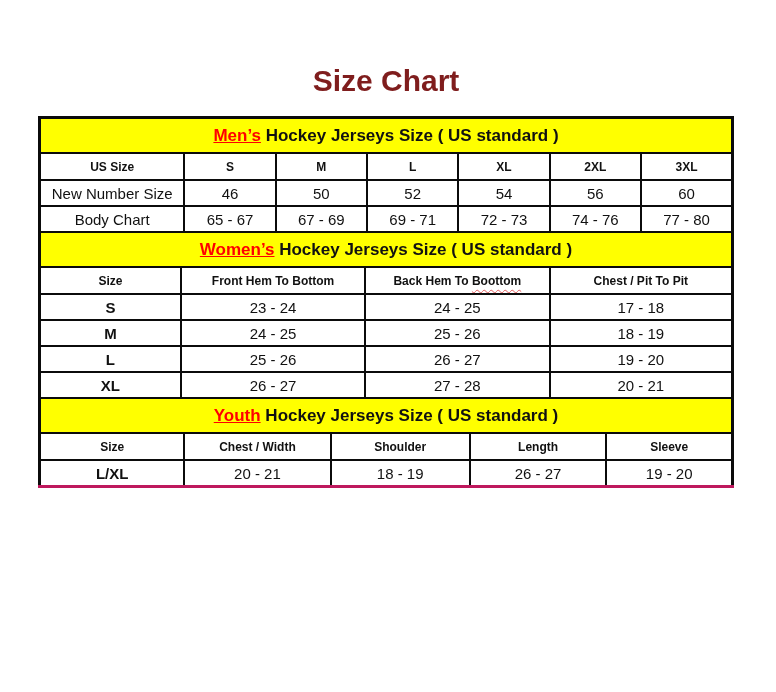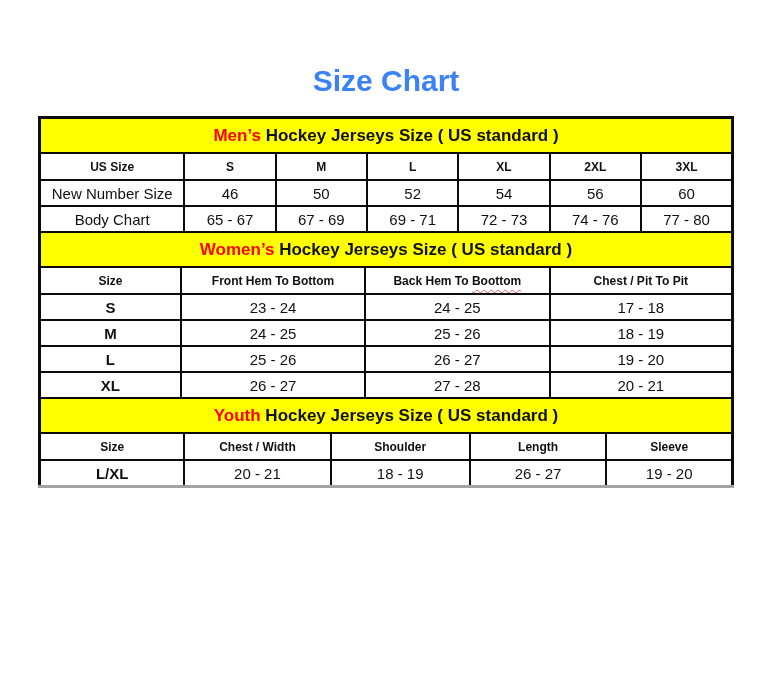--- a/index.html
+++ b/index.html
@@ -18,49 +18,49 @@
     width: 696px;
     margin-left: 38px;
   }
   h1.page-title {
     margin: 0;
     padding-top: 64px;
     padding-bottom: 18px;
     text-align: center;
     font-size: 30px;
     font-weight: 700;
-    color: #3b82f6;
+    color: #7f1d1d;
     letter-spacing: 0px;
   }
   table.size-table {
     width: 100%;
     border-collapse: collapse;
     table-layout: fixed;
   }
   table.size-table th, table.size-table td {
     border: 2px solid #0b0b0b;
     text-align: center;
     vertical-align: middle;
     padding: 0 2px;
     overflow: hidden;
     white-space: nowrap;
   }
   table.t-first { border-top: 3px solid #0b0b0b; }
-  table.t-last  { border-bottom: 3px solid #a3a3a3; }
+  table.t-last  { border-bottom: 3px solid #be185d; }
   table.size-table { border-left: 3px solid #0b0b0b; border-right: 3px solid #0b0b0b; }
   table.t-mid tr:first-child th, table.t-last tr:first-child th { border-top: 0; }
 
   tr.band-row th {
     background: #ffff00;
     height: 33px;
     font-size: 17px;
     font-weight: 700;
     color: #111111;
   }
-  tr.band-row .hl { color: #ff0000; }
+  tr.band-row .hl { color: #ff0000; text-decoration: underline; }
   tr.cols-row th {
     height: 25px;
     font-size: 12px;
     font-weight: 700;
   }
   tbody td {
     height: 24px;
     font-size: 15px;
     font-weight: 400;
   }

